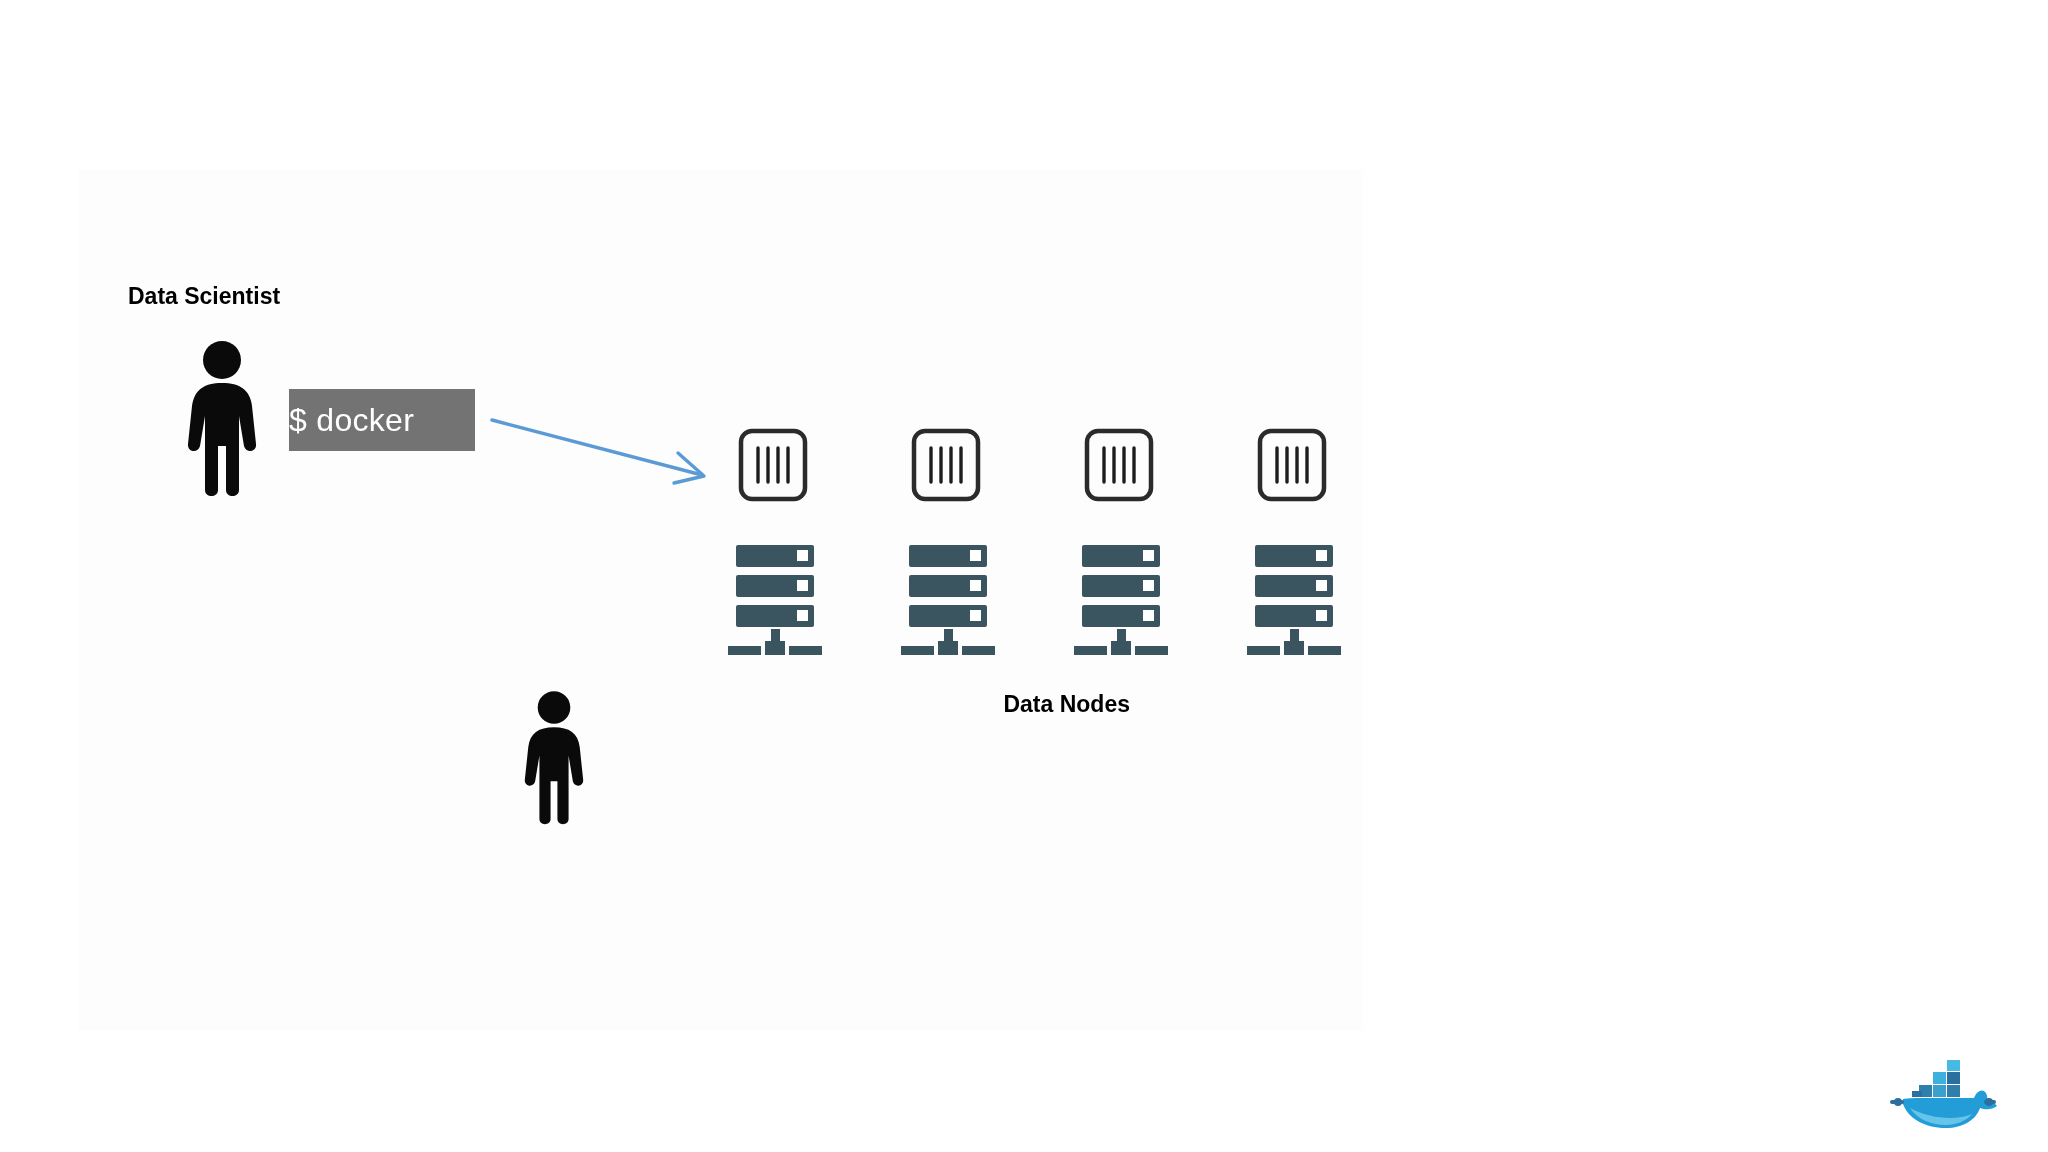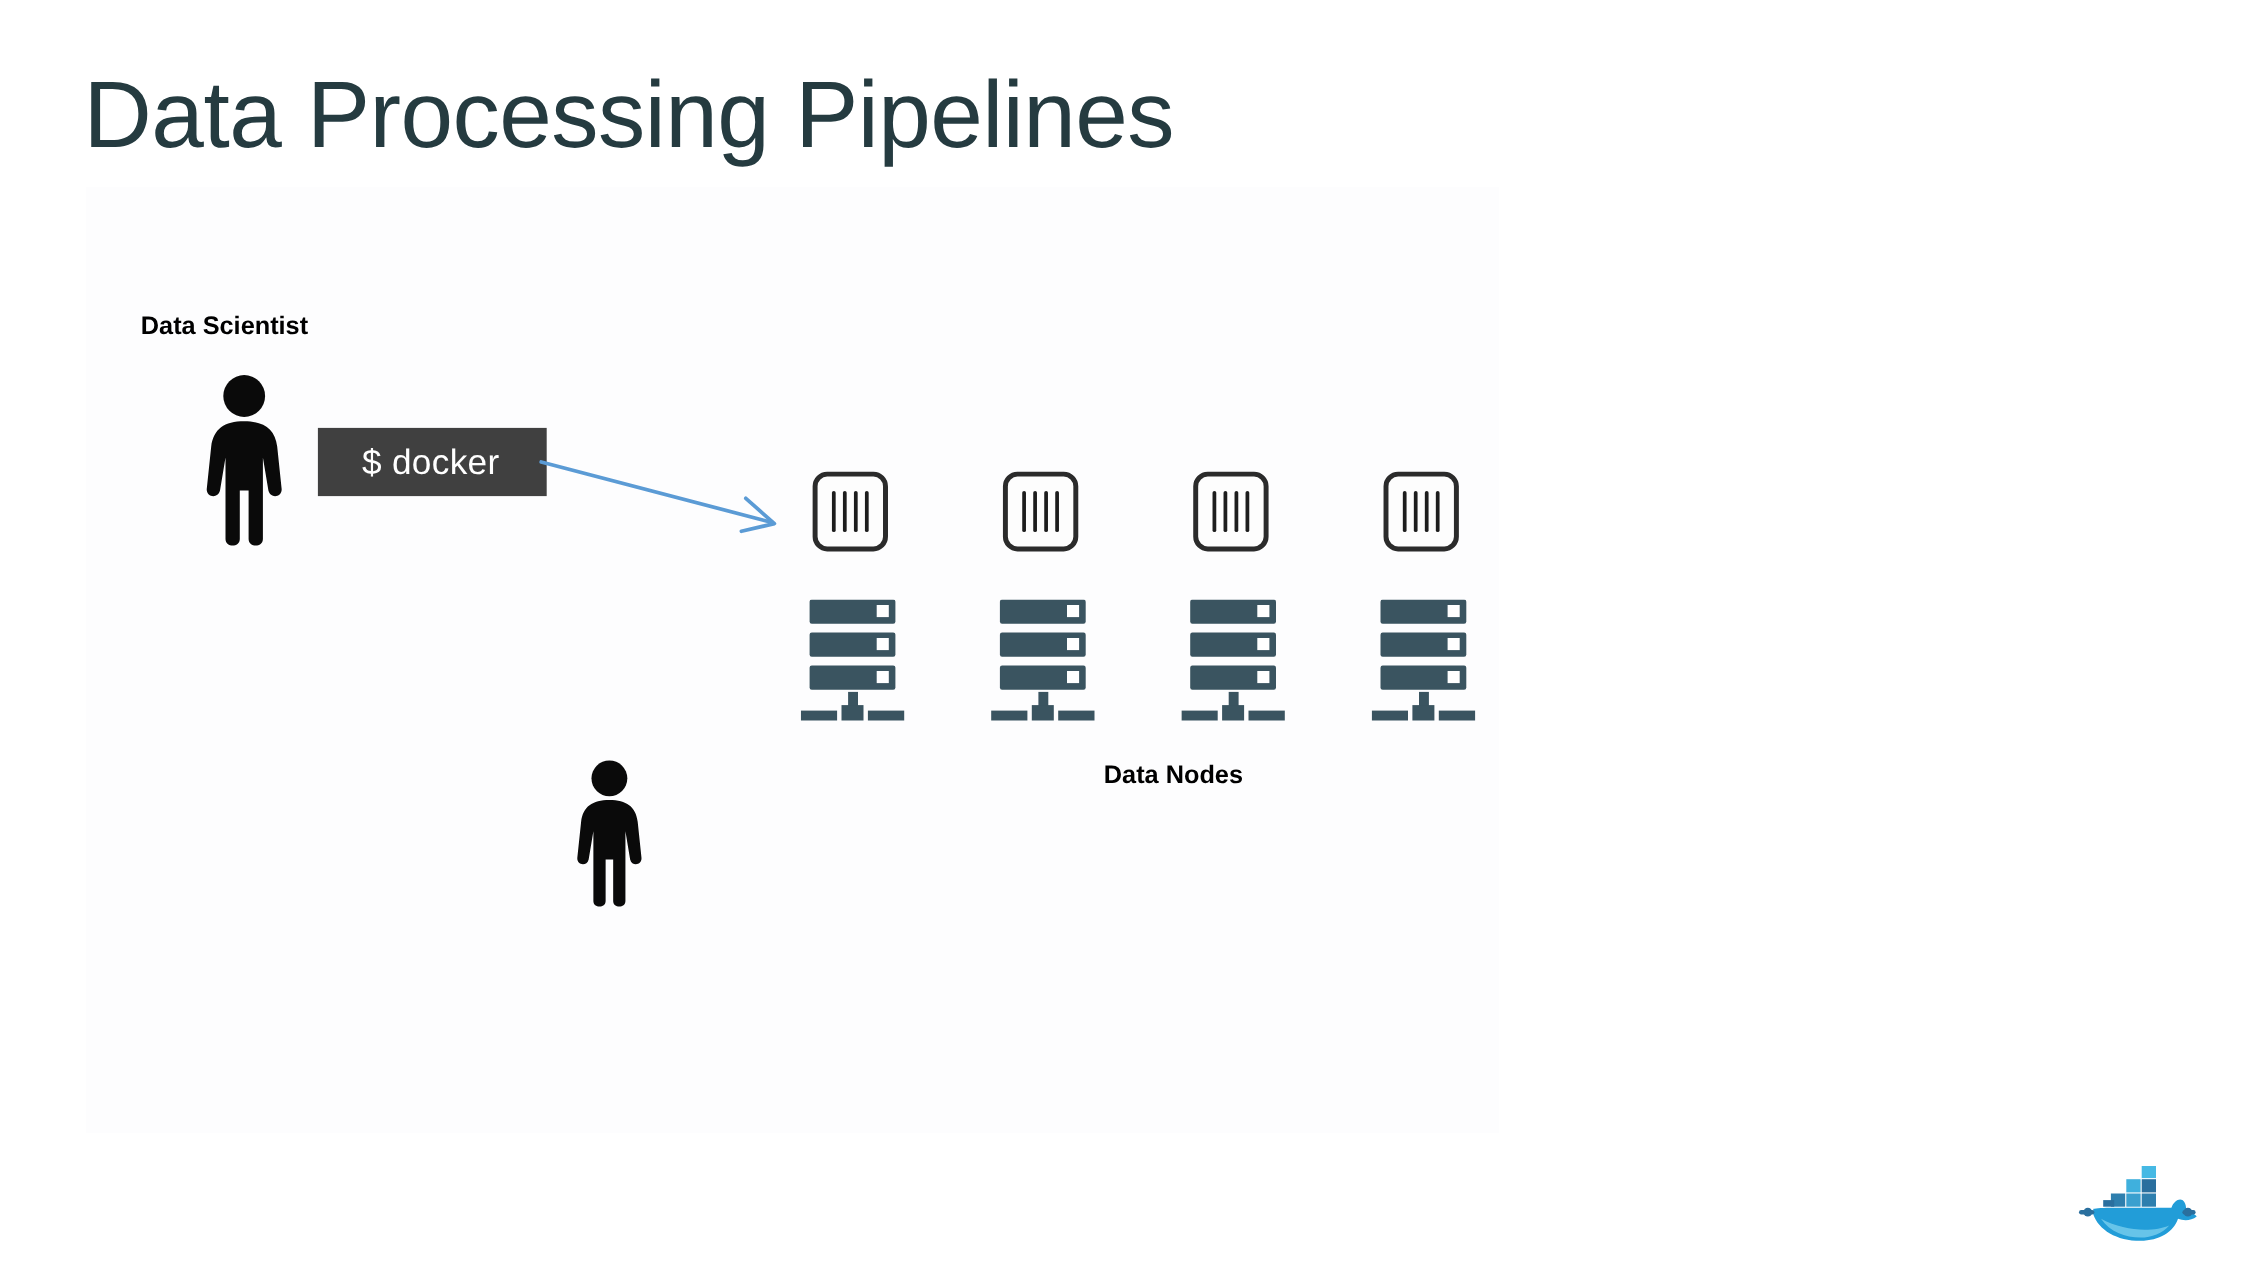--- a/index.html
+++ b/index.html
@@ -72,27 +72,26 @@
     position: absolute;
   }
   #person-data-scientist { left: 180px; top: 340px; }
   #person-sysadmin      { left: 518px; top: 690px; }
 
   
   .terminal-box {
     position: absolute;
     left: 289px;
     top: 389px;
-    width: 208px;
+    width: 186px;
     height: 62px;
-    background: #404040;
+    background: #737373;
     color: #ffffff;
     display: flex;
     align-items: center;
-    padding-left: 40px;
     box-sizing: border-box;
     font-size: 32px;
     font-weight: 400;
     letter-spacing: 0.3px;
   }
 
   
   #flow-arrow {
     position: absolute;
     left: 490px;
@@ -119,21 +118,20 @@
     top: 1058px;
   }
 </style>
 </head>
 <body>
 
 <div id="slide">
 
   <div class="content-tint"></div>
 
-  <div class="slide-title">Data Processing Pipelines</div>
 
   <div class="role-label" id="label-data-scientist">Data Scientist</div>
 
   <div class="person" id="person-data-scientist">
     <svg width="84" height="160" viewBox="0 0 84 160" xmlns="http://www.w3.org/2000/svg">
       <circle cx="42" cy="20" r="19" fill="#0a0a0a"></circle>
       <path d="M42 43
                C 24 43, 14 50, 12 66
                L 8 104
                C 7 112, 18 114, 20 106

